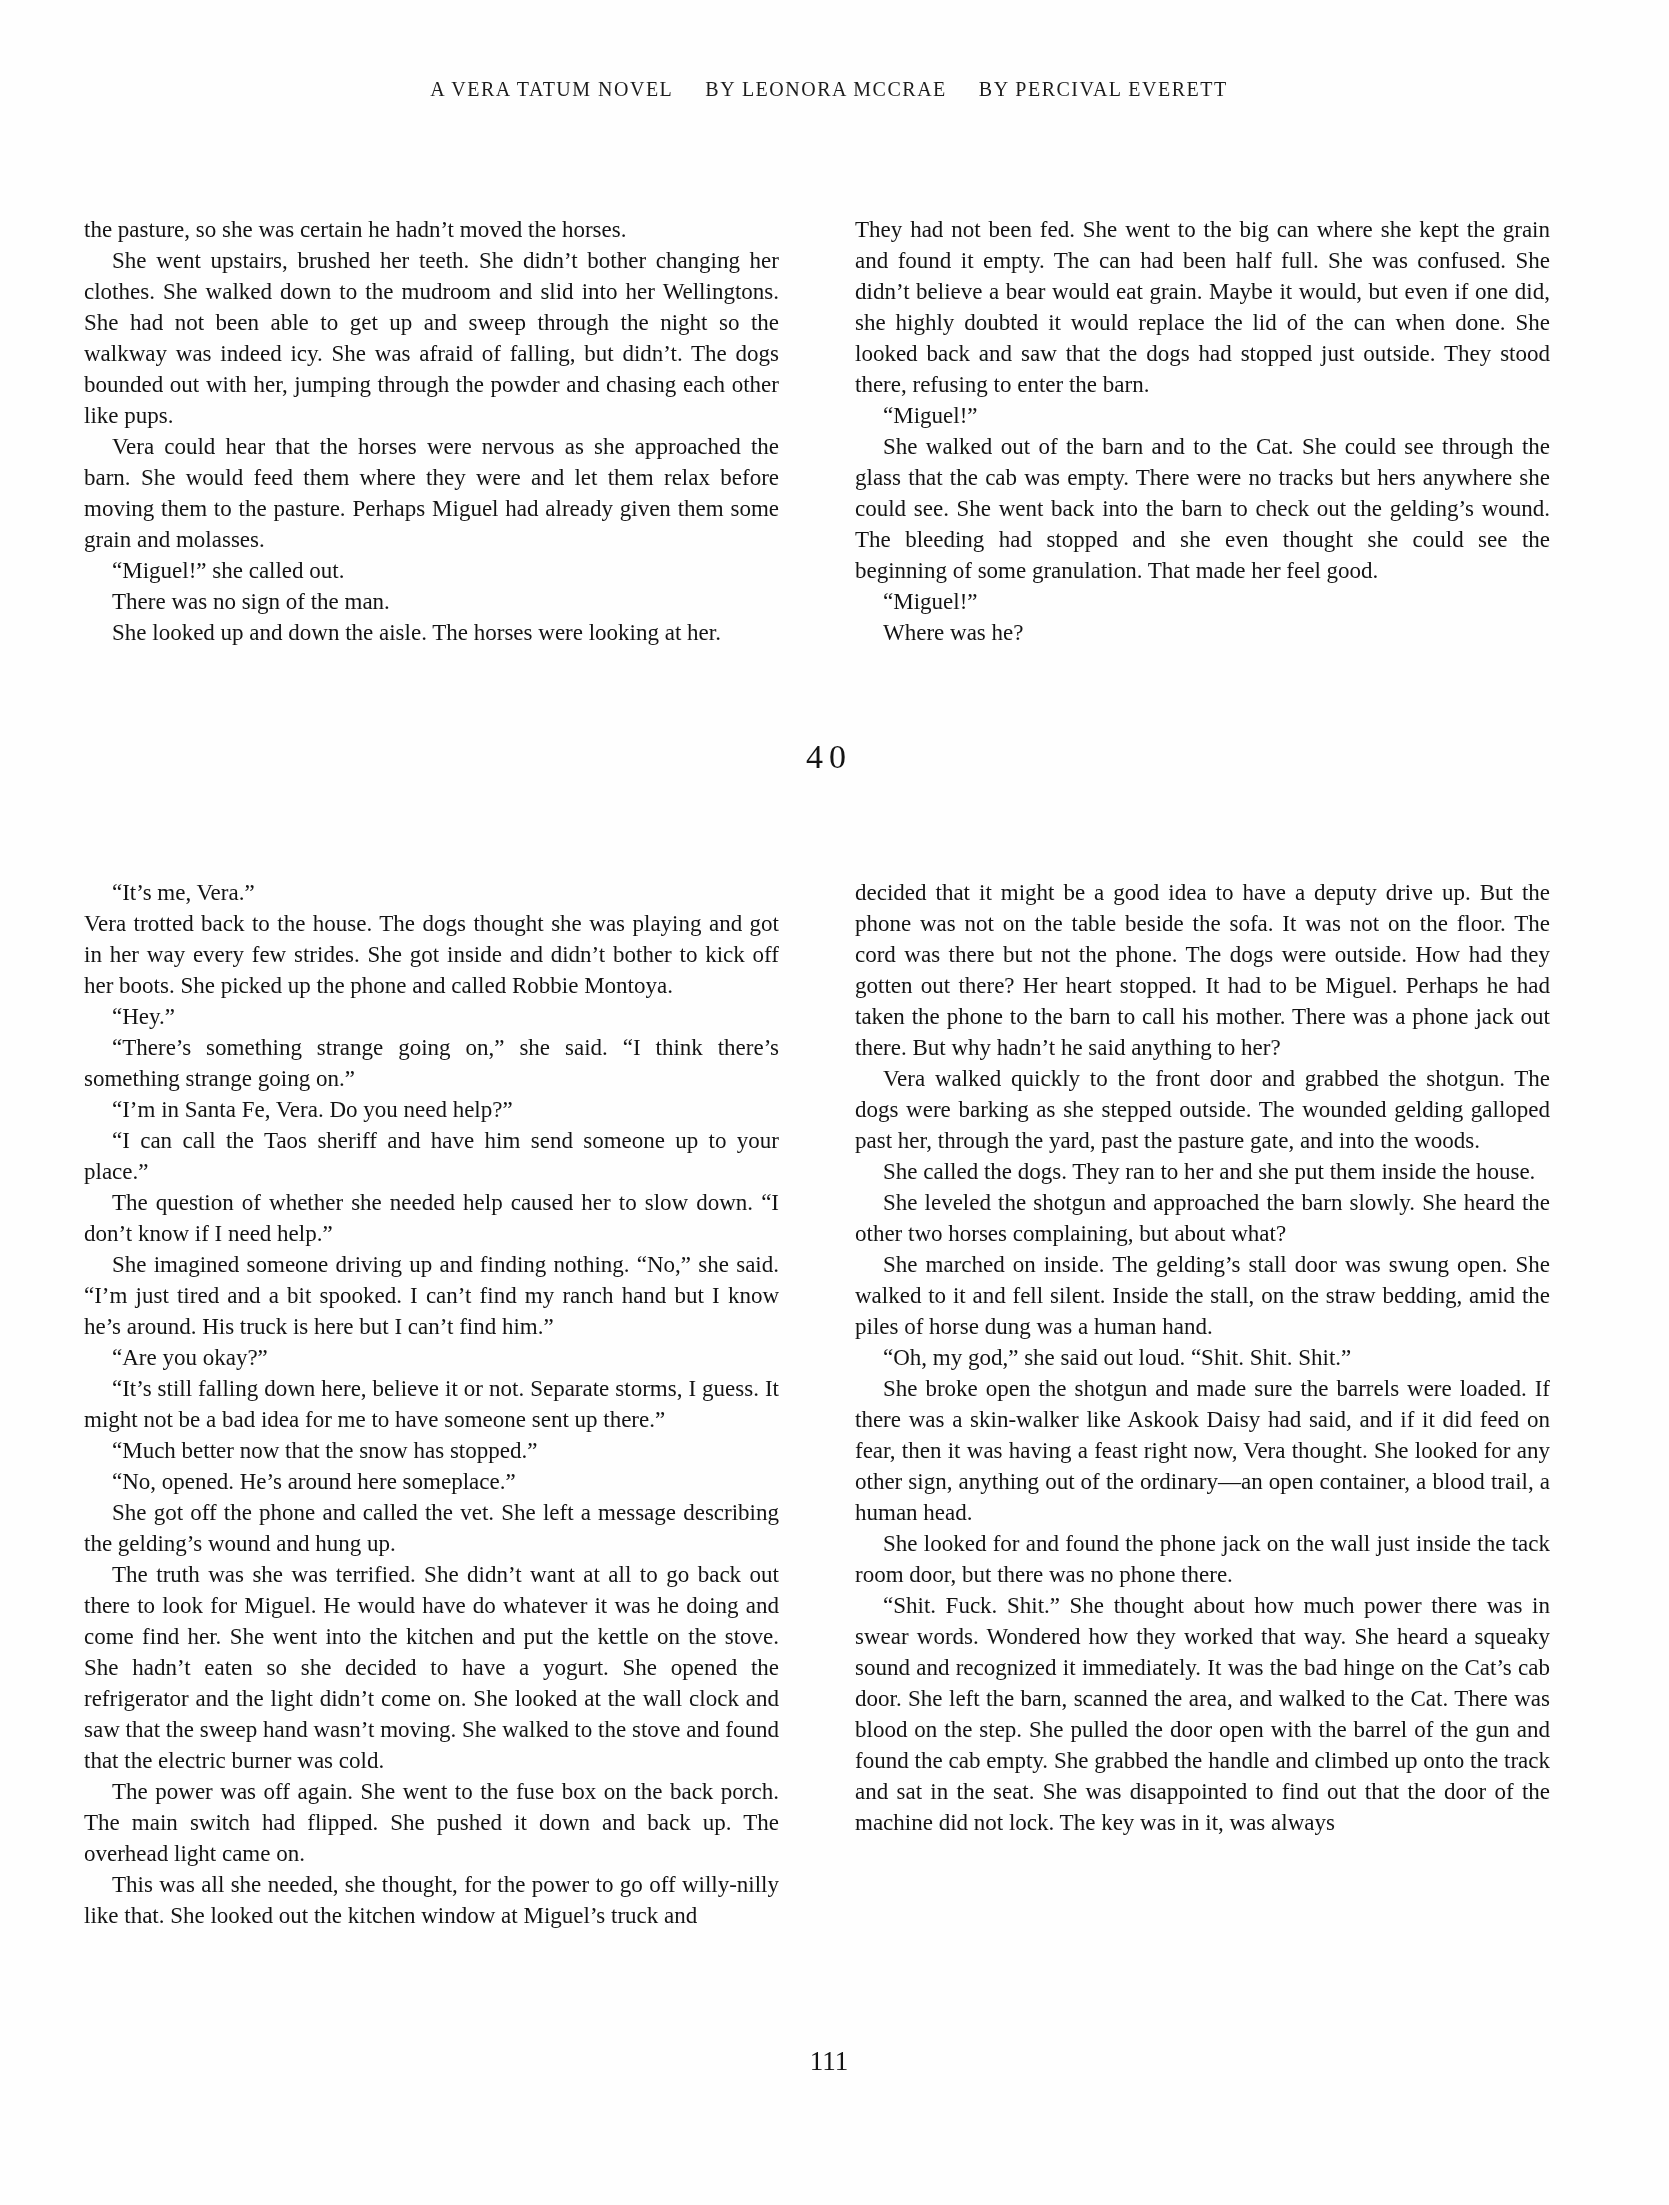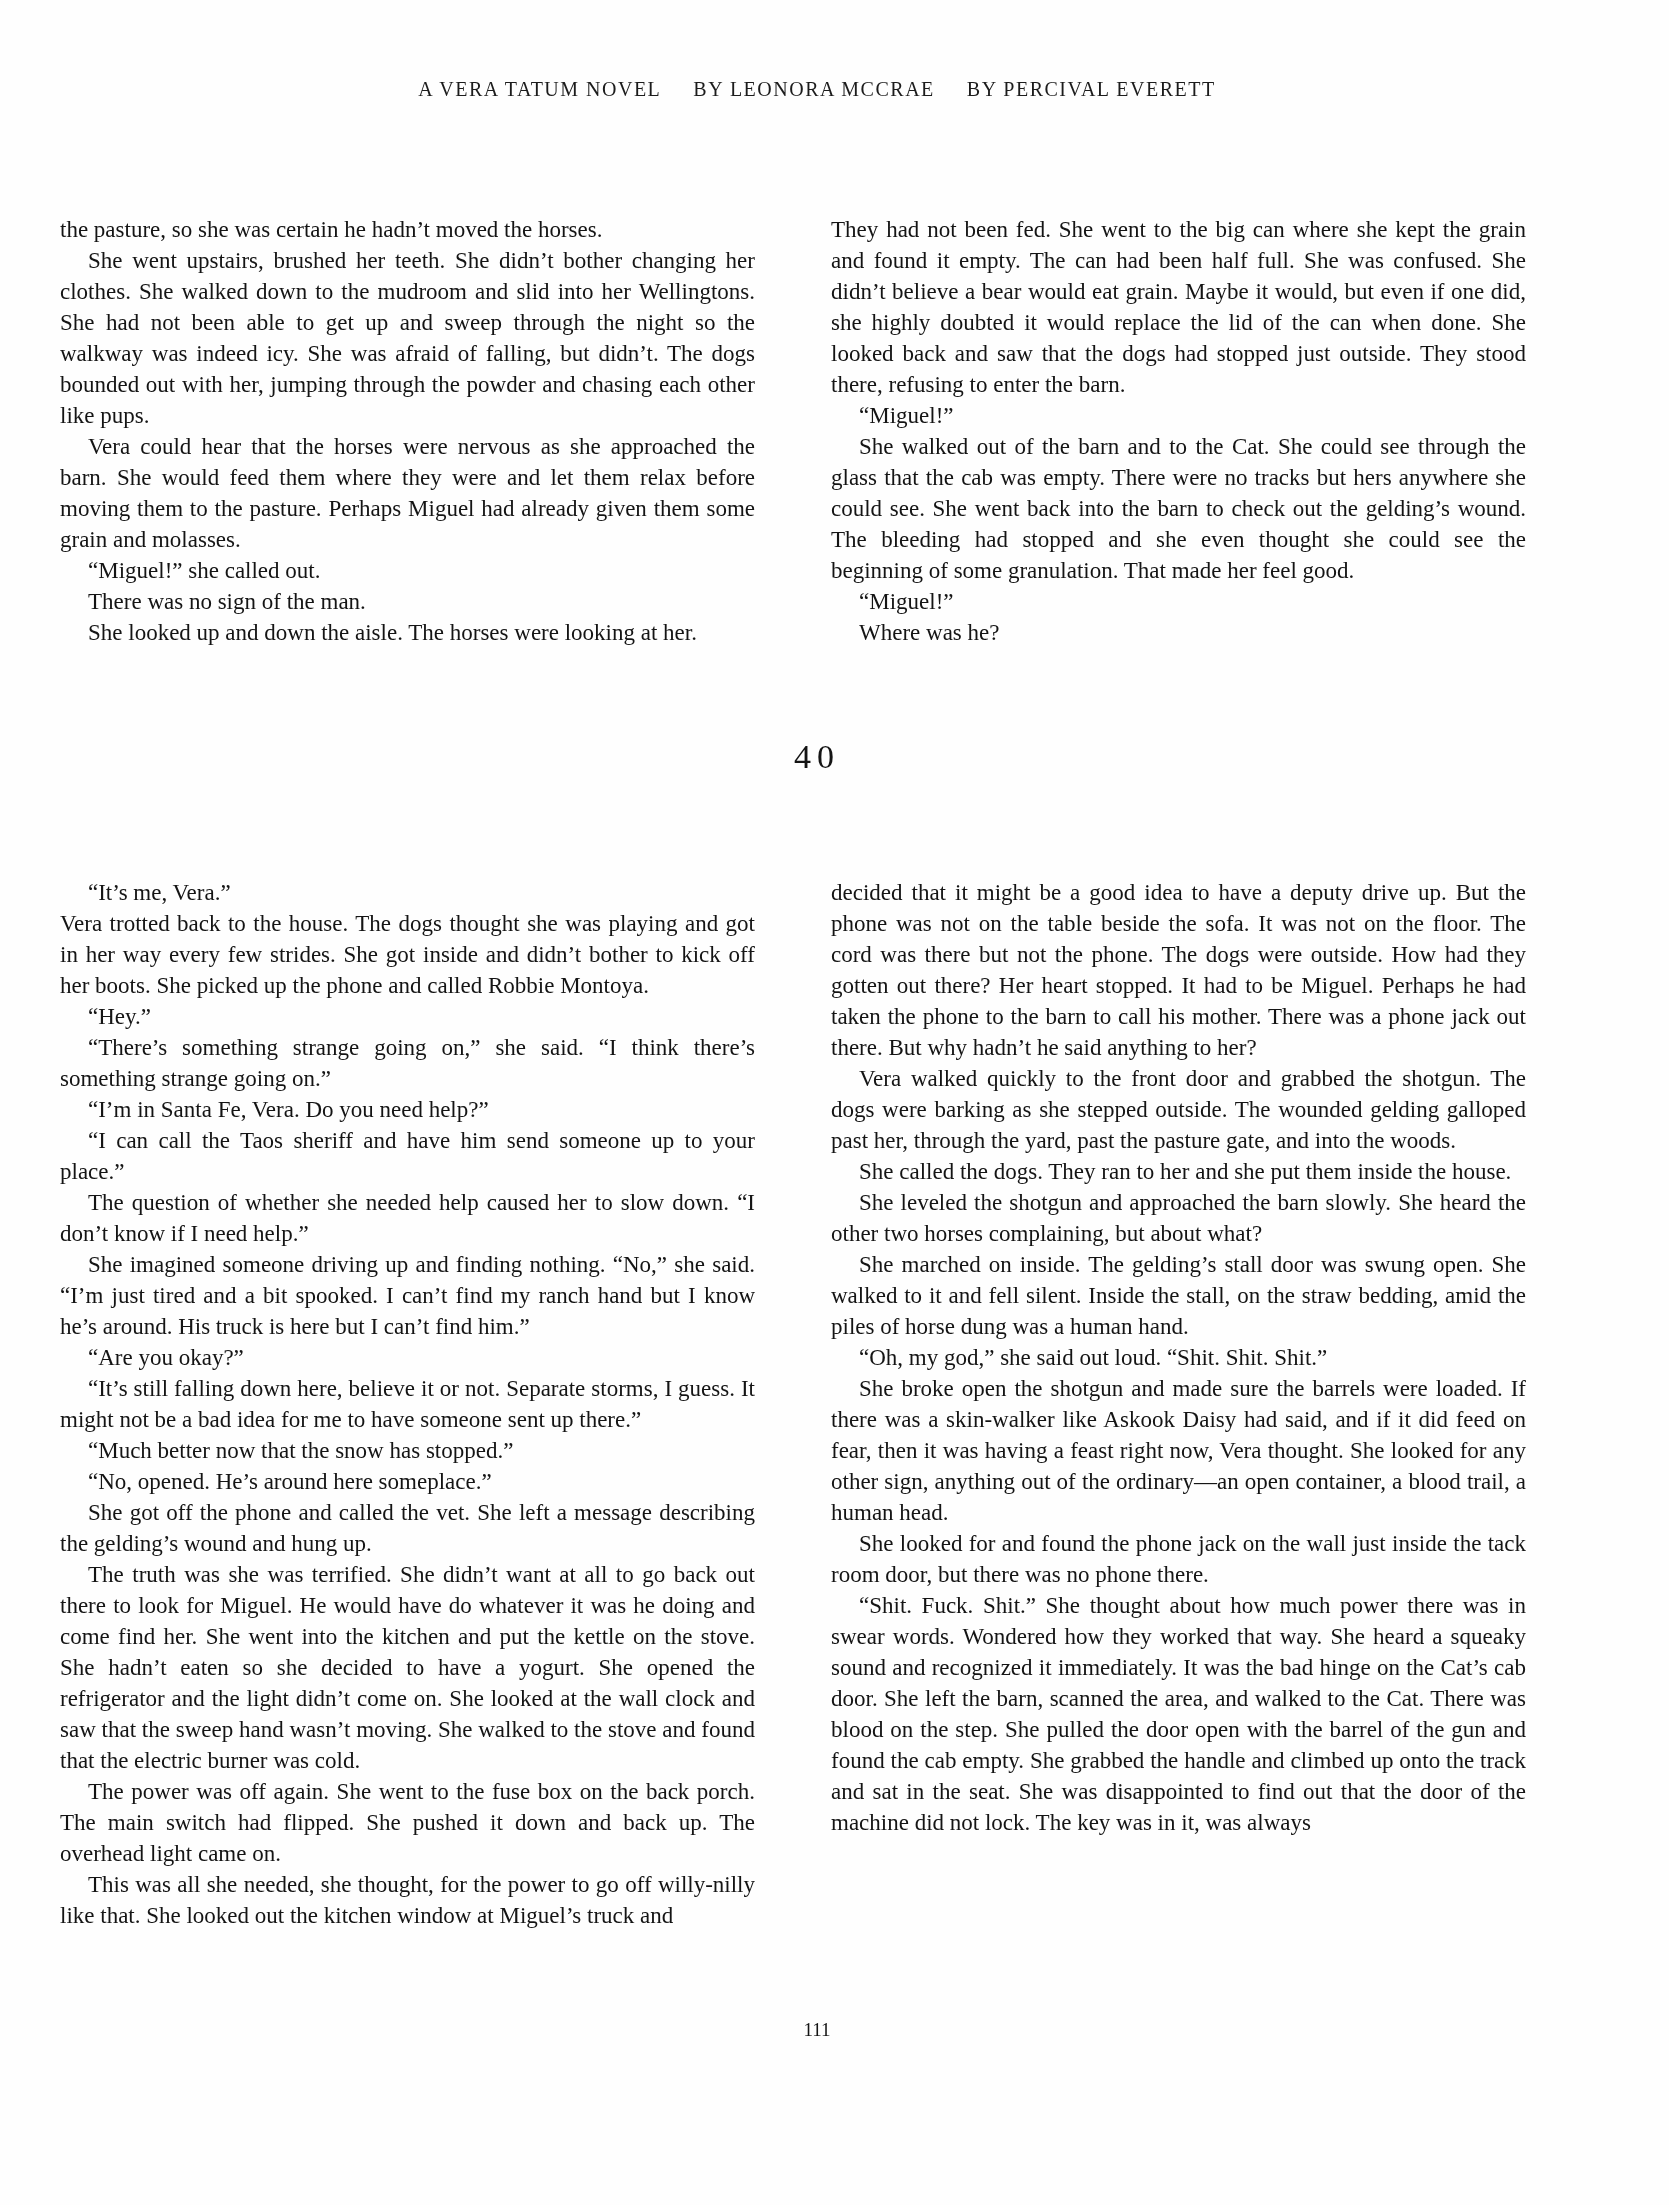--- a/index.html
+++ b/index.html
@@ -10,21 +10,21 @@
   .page {
     position: relative;
     width: 1670px;
     height: 2205px;
     background: #fefefe;
     font-family: "Liberation Serif", "DejaVu Serif", serif;
     color: #141414;
     overflow: hidden;
   }
   .content {
-    padding: 0 96px 0 60px;
+    padding: 0 96px 0 84px;
   }
   .running-header {
     padding-top: 75px;
     text-align: center;
     font-size: 20px;
     letter-spacing: 1.5px;
     line-height: 29px;
     color: #1c1c1c;
     white-space: nowrap;
   }
@@ -57,23 +57,23 @@
     font-size: 34px;
     letter-spacing: 5.9px;
     line-height: 53px;
     color: #141414;
     font-variant-numeric: oldstyle-nums;
   }
   .bottom-block {
     margin-top: 94px;
   }
   .page-number {
-    margin-top: 88px;
+    margin-top: 115px;
     text-align: center;
-    font-size: 19px;
+    font-size: 27px;
     color: #141414;
   }
 </style>
 </head>
 <body>
 
 <div class="page">
   <div class="content">
 
     <header class="running-header">

